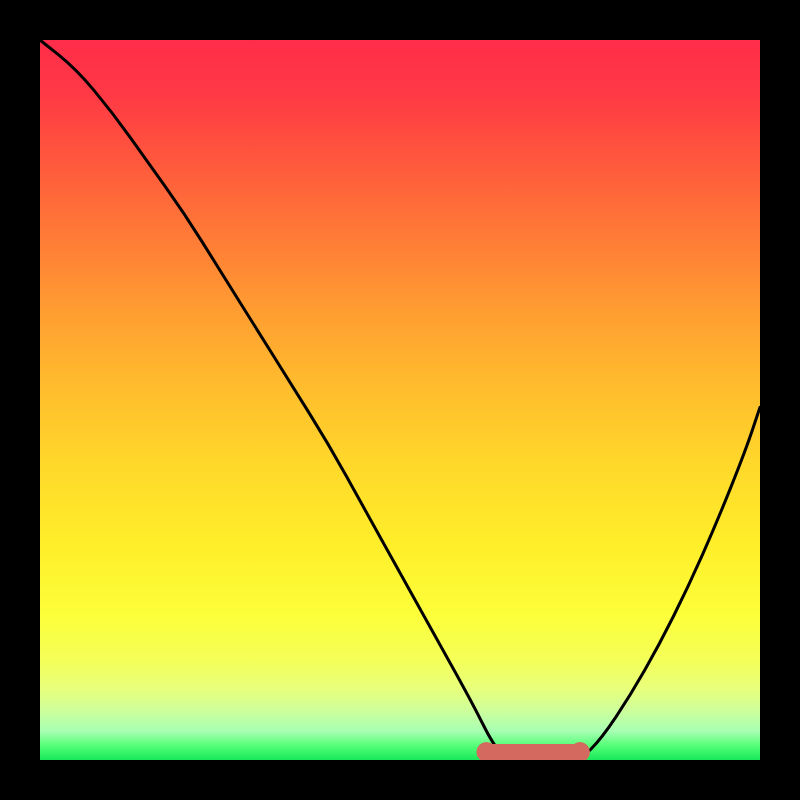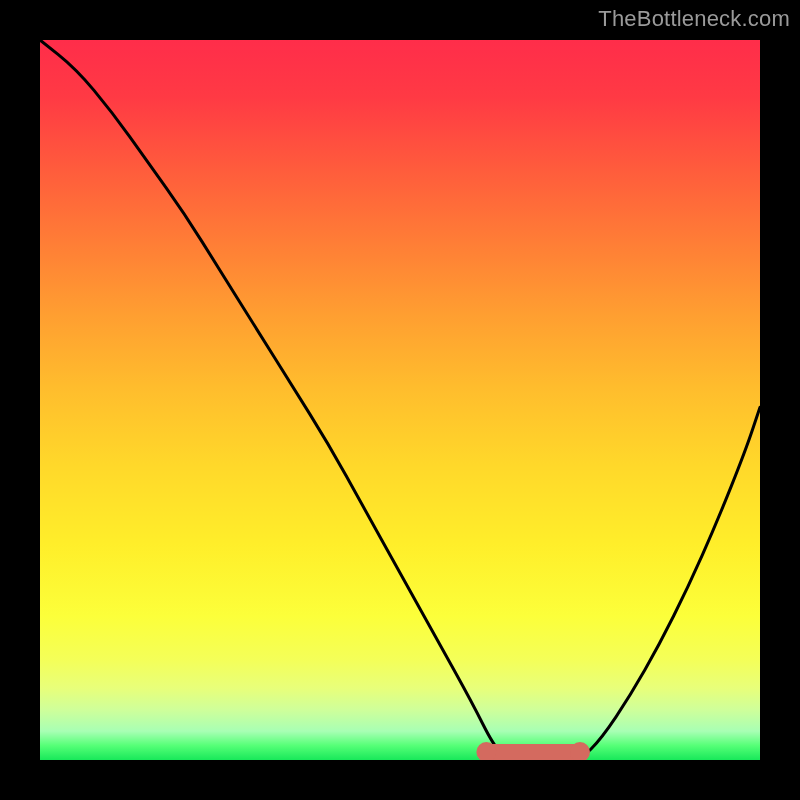--- a/index.html
+++ b/index.html
@@ -76,21 +76,20 @@
     stroke-linecap: round;
   }
   .dot {
     fill: #d46a5f;
   }
 </style>
 </head>
 <body>
 <div class="frame">
 
-  <div class="watermark">TheBottleneck.com</div>
 
   <div class="plot-area">
     <div class="gradient-bg"></div>
 
     <svg class="curves" viewBox="0 0 720 720" preserveAspectRatio="none">
       <path id="curve-path" class="curve" d="M 0 0 Q 0 0 18 14.400000000000034 Q 36 28.800000000000068 54 50.400000000000034 Q 72 72 90 97.19999999999999 Q 108 122.39999999999998 126 147.59999999999997 Q 144 172.79999999999995 162 201.59999999999997 Q 180 230.39999999999998 198 259.2 Q 216 288 234 316.79999999999995 Q 251.99999999999997 345.59999999999997 270 374.4 Q 288 403.2 306 435.6 Q 324 468 342 500.4 Q 360 532.8 378 565.2 Q 396.00000000000006 597.6 414 630 Q 432 662.4 442.8 684 Q 453.6 705.6 460.8 712.8 Q 468 720 478.8 720 Q 489.6 720 496.79999999999995 720 Q 503.99999999999994 720 511.19999999999993 720 Q 518.4 720 529.2 720 Q 540 720 550.8 709.2 Q 561.6 698.4 576 676.8 Q 590.4 655.2 604.8 630 Q 619.2 604.8 633.6 576 Q 648 547.2 662.4 514.8 Q 676.8 482.4 691.2 446.4 Q 705.6 410.4 712.8 388.79999999999995 T 720 367.2"></path>
       <line id="flat-segment" class="flat-seg" x1="446.4" y1="712" x2="540" y2="712"></line>
       <circle id="dot-left" class="dot" r="10" cx="446.4" cy="712"></circle>
       <circle id="dot-right" class="dot" r="10" cx="540" cy="712"></circle>
     </svg>

